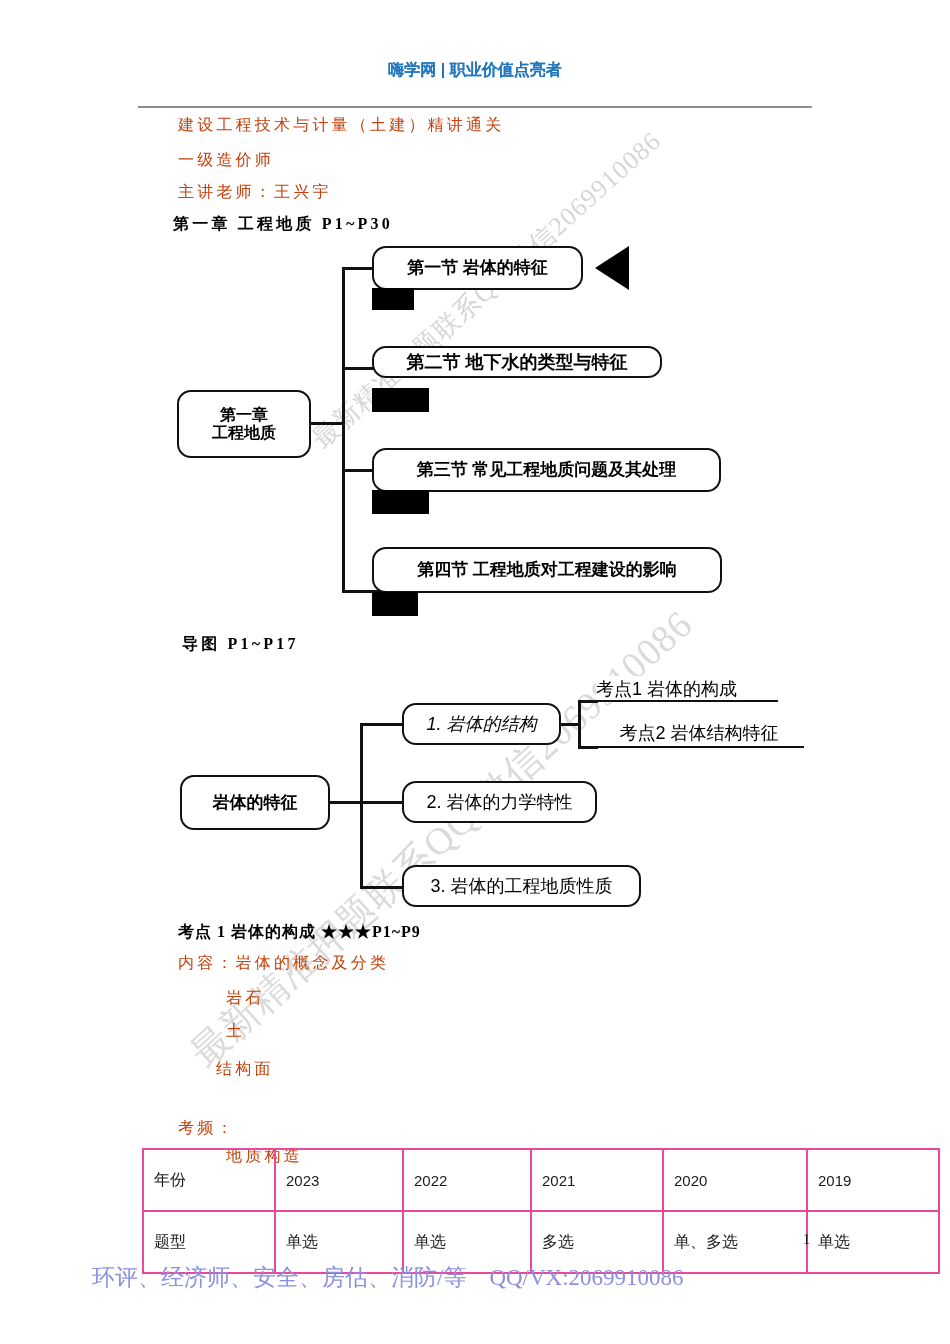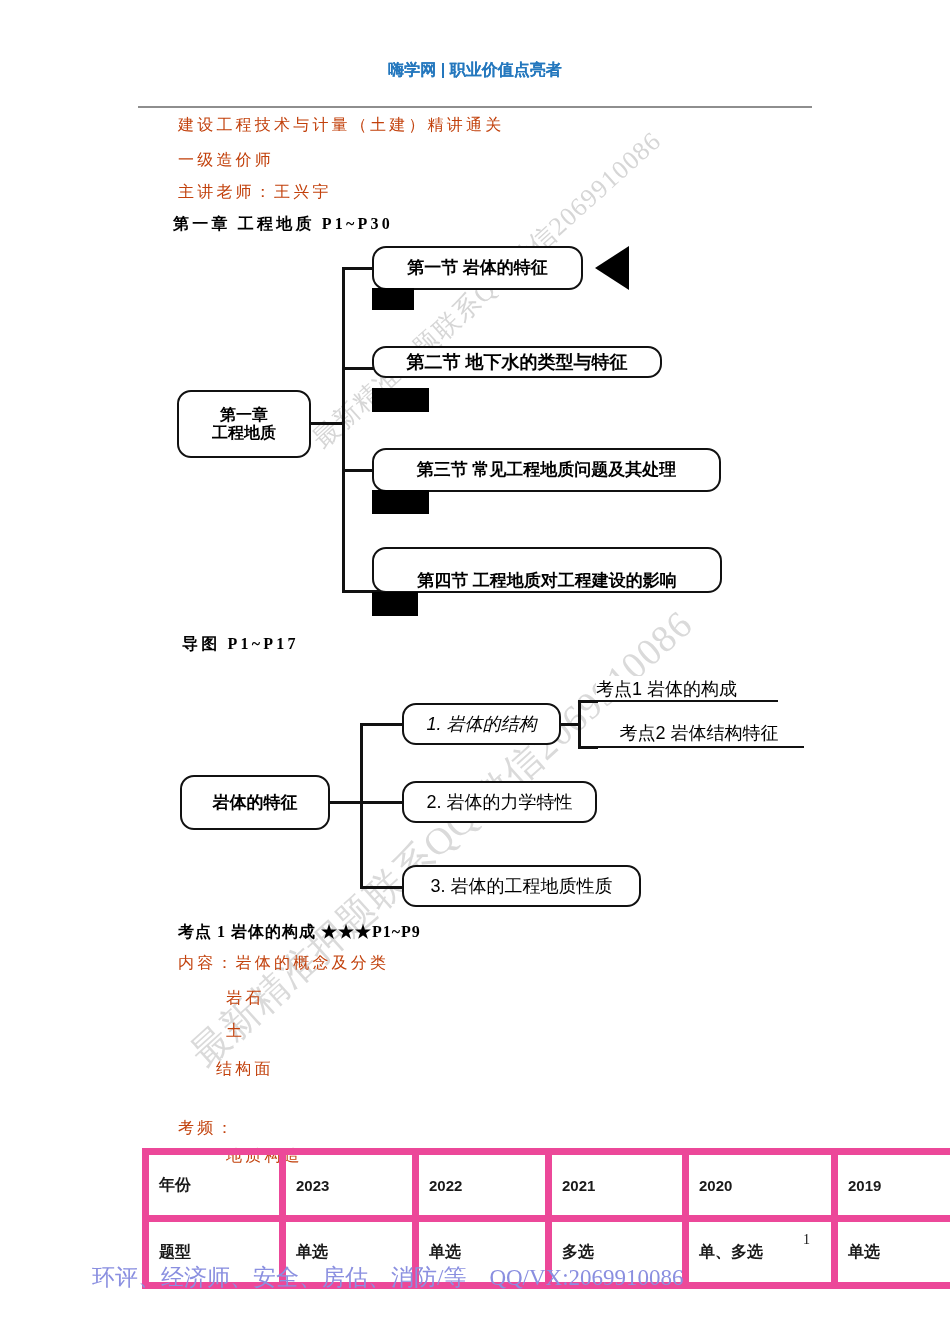--- a/index.html
+++ b/index.html
@@ -139,26 +139,25 @@
     top: 1148px;
     width: 664px;
     border-collapse: collapse;
     z-index: 3;
     font-family: "Liberation Sans", "DejaVu Sans", sans-serif;
     font-size: 15px;
     color: #1a1a1a;
     table-layout: fixed;
   }
   table.freq td {
-    border: 7px solid #ec4899;
+    border: 2px solid #ec4899;
     height: 34px;
     padding: 13px 10px;
     vertical-align: middle;
     white-space: nowrap;
-    font-weight: bold;
   }
   table.freq td.cjk {
     font-family: "Liberation Serif", "DejaVu Serif", serif;
     font-size: 16px;
   }
   .col0 { width: 110px; }
   .col1 { width: 106px; }
   .col2 { width: 106px; }
   .col3 { width: 110px; }
   .col4 { width: 122px; }
@@ -232,21 +231,21 @@
     <div class="node b" style="left:372px; top:346px; width:290px; height:32px; font-size:18px;">
       <span>第二节 地下水的类型与特征</span>
     </div>
     <div class="redact" style="left:372px; top:388px; width:57px; height:24px;"></div>
 
     <div class="node b" style="left:372px; top:448px; width:349px; height:44px; font-size:17px;">
       <span>第三节 常见工程地质问题及其处理</span>
     </div>
     <div class="redact" style="left:372px; top:490px; width:57px; height:24px;"></div>
 
-    <div class="node b" style="left:372px; top:547px; width:350px; height:46px; font-size:17px;align-items:flex-end;">
+    <div class="node b" style="left:372px; top:547px; width:350px; height:46px; font-size:17px;">
       <span>第四节 工程地质对工程建设的影响</span>
     </div>
     <div class="redact" style="left:372px; top:592px; width:46px; height:24px;"></div>
   </div>
 
   <div class="line bold" style="left:182px; top:634px;">导图 P1~P17</div>
 
   <div class="mm">
 
     <div class="node b" style="left:180px; top:775px; width:150px; height:55px; font-size:17px;">

